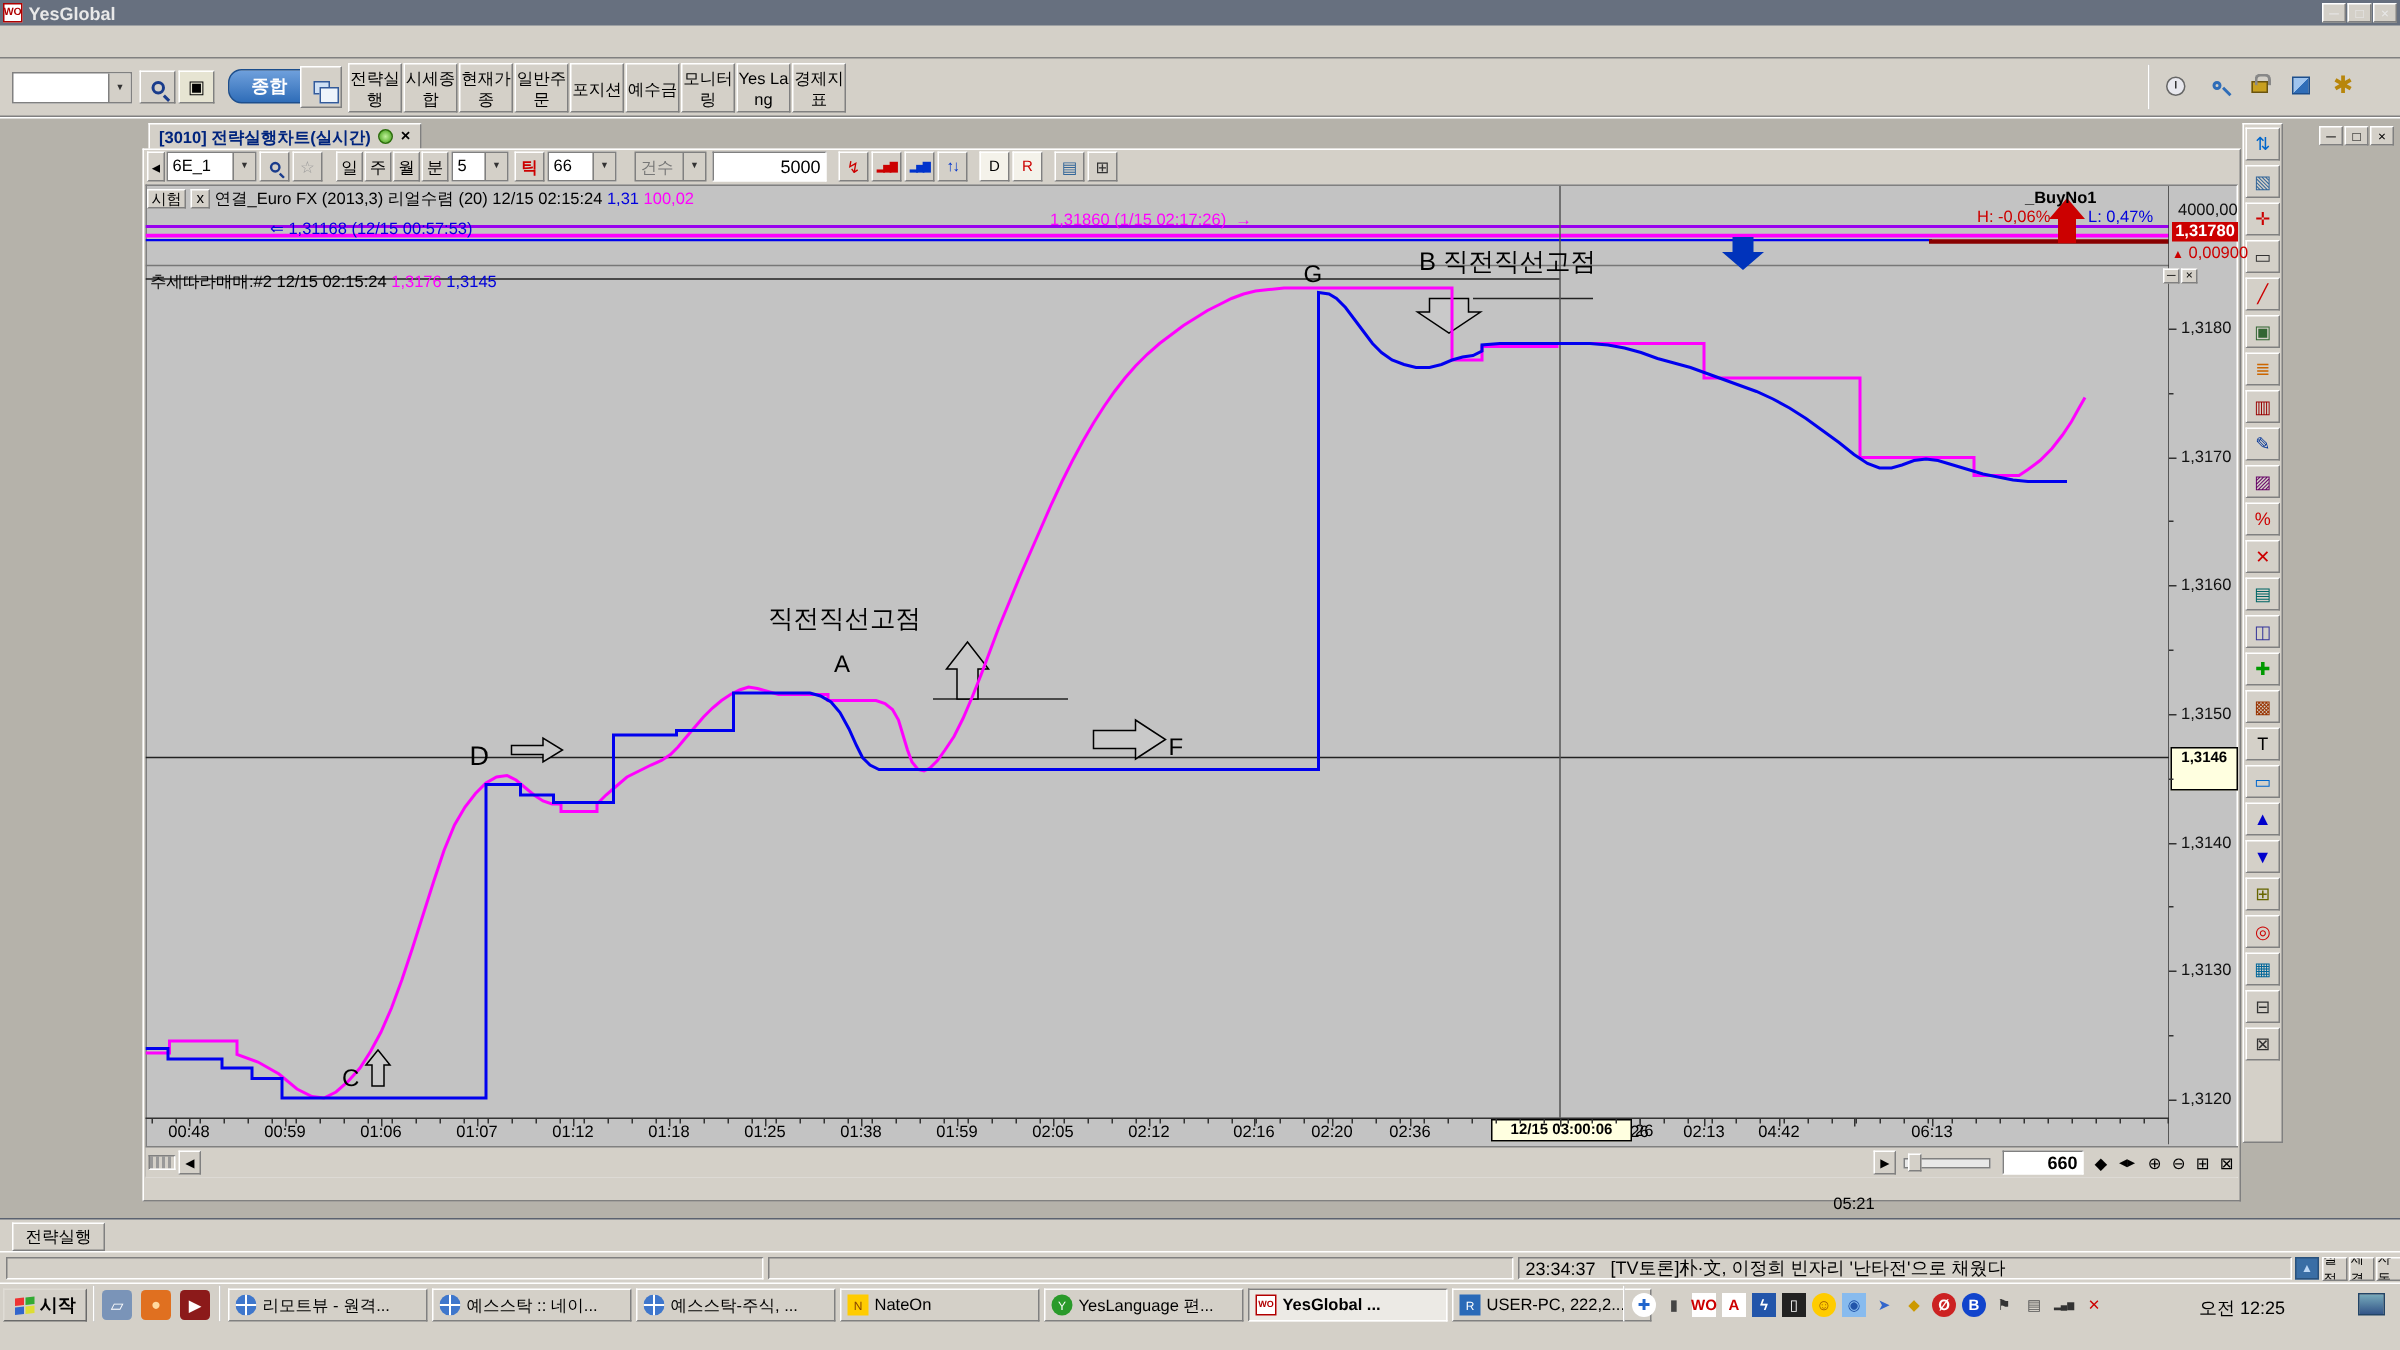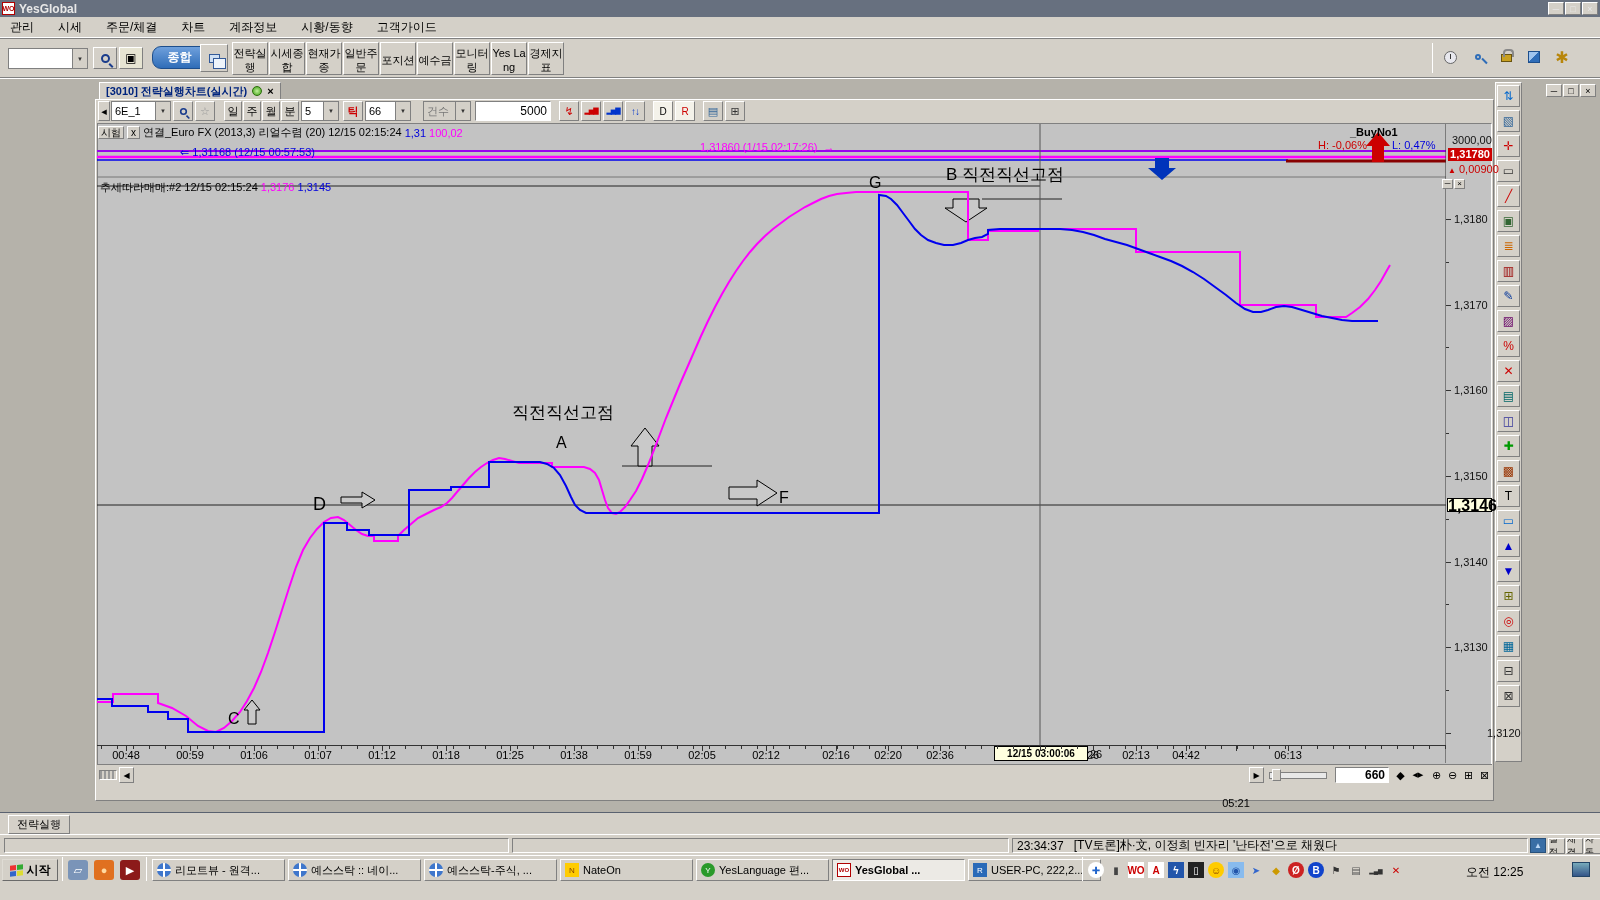--- a/index.html
+++ b/index.html
@@ -95,29 +95,20 @@
   <div id="titlebar" class="abs">
     <div id="app-icon">WO</div>
     <span class="t">YesGlobal</span>
     <div id="win-controls">
       <div class="wc btn raised">─</div>
       <div class="wc btn raised">□</div>
       <div class="wc btn raised">×</div>
     </div>
   </div>
 
-  <div id="menubar" class="abs">
-      <div class="btn">관리</div>
-      <div class="btn">시세</div>
-      <div class="btn">주문/체결</div>
-      <div class="btn">차트</div>
-      <div class="btn">계좌정보</div>
-      <div class="btn">시황/동향</div>
-      <div class="btn">고객가이드</div>
-    </div>
 
   <div id="toolbar" class="abs">
     <div class="combo abs" style="left:8px;top:9px;width:80px;height:21px;">
       <span class="val"></span>
       <span class="arr">▼</span>
     </div>
     <div class="btn raised abs" style="left:93px;top:8px;width:24px;height:22px;">
         <span class="mag"></span>
       </div>
     <div class="btn raised abs" style="left:119px;top:8px;width:24px;height:22px;font-size:12px;background:#e6e4d2;">
@@ -275,21 +266,21 @@
       <text x="779" y="503" font-size="16" fill="#000">F</text>
       <text x="869" y="188" font-size="16" fill="#000">G</text>
       <text x="946" y="180" font-size="17" fill="#000">B 직전직선고점</text>
     </svg>
 
   <div class="abs blue" style="left:180px;top:146px;font-size:11px;"><span>⇐</span> <span>1,31168 (12/15 00:57:53)</span></div>
   <div class="abs magenta" style="left:700px;top:141px;font-size:11px;"><span>1,31860 (1/15 02:17:26)</span>&nbsp;&nbsp;<span>→</span></div>
   <div class="abs" style="left:1350px;top:126px;font-size:11px;font-weight:bold;">_BuyNo1</div>
   <div class="abs red" style="left:1318px;top:139px;font-size:11px;">H: -0,06%</div>
   <div class="abs blue" style="left:1392px;top:139px;font-size:11px;">L: 0,47%</div>
-  <div class="axis-label" style="left:1452px;top:134px;">3000,00</div>
+  <div class="axis-label" style="left:1452px;top:134px;">4000,00</div>
   <div class="abs" style="left:1448px;top:148px;width:44px;height:13px;background:#cc0000;color:#fff;font-weight:bold;font-size:11px;text-align:center;line-height:13px;">1,31780</div>
   <div class="abs red" style="left:1448px;top:163px;font-size:11px;"><span style="font-size:8px;">▲</span> <span>0,00900</span></div>
 
   <div class="abs" style="left:100px;top:180px;font-size:11px;">
     <span>추세따라매매:#2  12/15 02:15:24</span>
     <span class="magenta">1,3176</span>
     <span class="blue">1,3145</span>
   </div>
   <div class="abs" style="left:1442px;top:179px;display:flex;gap:1px;">
     <div class="mini-wc btn raised">─</div>
@@ -297,21 +288,21 @@
   </div>
 
   <div class="abs" style="left:98px;top:125px;display:flex;align-items:center;gap:3px;">
     <div class="hdr-badge raised">시험</div>
     <div class="hdr-badge raised" style="width:13px;justify-content:center;">x</div>
     <span style="font-size:11px;">연결_Euro FX (2013,3) 리얼수렴  (20) 12/15 02:15:24</span>
     <span class="blue" style="font-size:11px;">1,31</span>
     <span class="magenta" style="font-size:11px;">100,02</span>
   </div>
 
-  <div class="abs curbox" style="left:1447px;top:498px;width:45px;height:14px;font-size:16px;text-align:center;line-height:13px;">1,3146</div>
+  <div class="abs curbox" style="left:1447px;top:498px;width:45px;height:29px;font-size:10px;text-align:center;line-height:13px;">1,3146</div>
 
   <div class="abs curbox" style="left:994px;top:746px;width:94px;height:15px;font-size:10px;text-align:center;line-height:14px;">12/15 03:00:06</div>
   <div class="abs" style="left:1090px;top:748px;font-size:11px;">26</div>
 
   <div class="abs" style="left:97px;top:764px;width:1395px;height:21px;background:#d4d0c8;border-top:1px solid #808080;">
     <div class="abs sunken" style="left:2px;top:5px;width:18px;height:10px;background:repeating-linear-gradient(90deg,#999 0 2px,#d4d0c8 2px 4px);"></div>
     <div class="btn raised abs" style="left:22px;top:2px;width:15px;height:16px;font-size:8px;">◀</div>
     <div class="btn raised abs" style="left:1152px;top:2px;width:15px;height:16px;font-size:8px;">▶</div>
     <div class="slider-track abs" style="left:1172px;top:7px;width:58px;height:7px;">
         <div class="slider-thumb raised abs" style="left:2px;top:-4px;"></div>
@@ -420,21 +411,21 @@
     <div class="axis-label" style="left:1454px;top:299px;">1,3170</div>
     <div class="ytick" style="left:1446px;top:390px;width:5px;"></div>
     <div class="axis-label" style="left:1454px;top:384px;">1,3160</div>
     <div class="ytick" style="left:1446px;top:476px;width:5px;"></div>
     <div class="axis-label" style="left:1454px;top:470px;">1,3150</div>
     <div class="ytick" style="left:1446px;top:562px;width:5px;"></div>
     <div class="axis-label" style="left:1454px;top:556px;">1,3140</div>
     <div class="ytick" style="left:1446px;top:647px;width:5px;"></div>
     <div class="axis-label" style="left:1454px;top:641px;">1,3130</div>
     <div class="ytick" style="left:1446px;top:733px;width:5px;"></div>
-    <div class="axis-label" style="left:1454px;top:727px;margin-left:33px;">1,3120</div>
+    <div class="axis-label" style="left:1454px;top:727px;">1,3120</div>
     <div class="ytick" style="left:1446px;top:262px;width:3px;"></div>
     <div class="ytick" style="left:1446px;top:347px;width:3px;"></div>
     <div class="ytick" style="left:1446px;top:433px;width:3px;"></div>
     <div class="ytick" style="left:1446px;top:519px;width:3px;"></div>
     <div class="ytick" style="left:1446px;top:604px;width:3px;"></div>
     <div class="ytick" style="left:1446px;top:690px;width:3px;"></div>
     <div style="position:absolute;left:97px;top:745px;width:1349px;height:1px;background:#333;"></div>
     <div class="xtick" style="left:101px;top:746px;height:3px;"></div>
     <div class="xtick" style="left:117px;top:746px;height:3px;"></div>
     <div class="xtick" style="left:133px;top:746px;height:3px;"></div>

